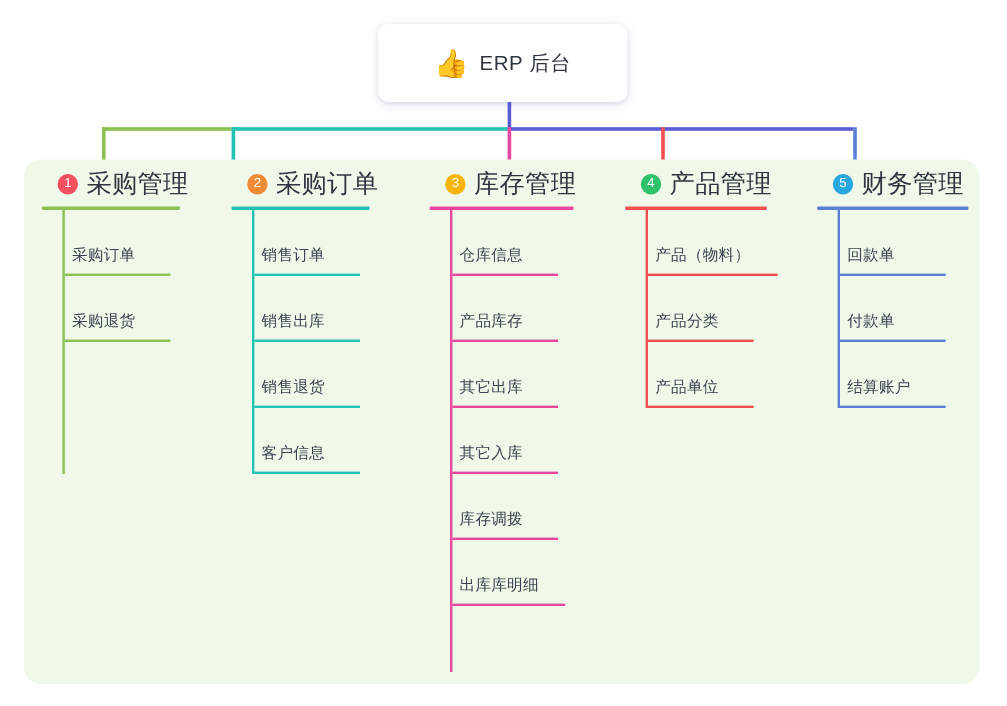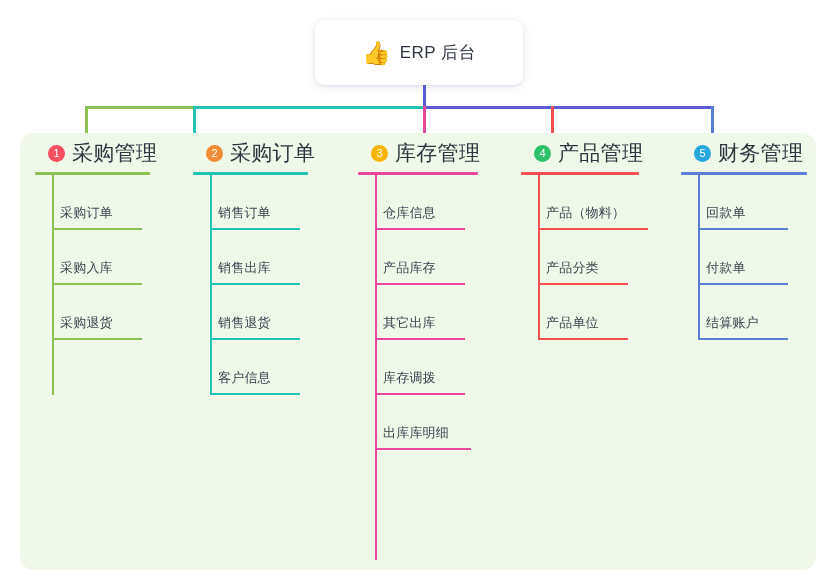--- a/index.html
+++ b/index.html
@@ -169,24 +169,20 @@
           <span class="col-title">采购管理</span>
         </div>
         <div class="col-underline" style="background: rgb(140, 193, 82); width: 115px;"></div>
         <div class="leaves">
           <div class="spine" style="background: rgb(140, 193, 82); height: 220px;"></div>
           <div class="leaf">
             <span class="leaf-label">采购订单</span>
             <div class="leaf-underline" style="background: rgb(140, 193, 82); width: 88px;"></div>
           </div>
           <div class="leaf">
-            <span class="leaf-label">采购入库</span>
-            <div class="leaf-underline" style="background: rgb(140, 193, 82); width: 88px;"></div>
-          </div>
-          <div class="leaf">
             <span class="leaf-label">采购退货</span>
             <div class="leaf-underline" style="background: rgb(140, 193, 82); width: 88px;"></div>
           </div>
         </div>
       </div>
       <div class="column" style="left: 193px;">
         <div class="col-header">
           <span class="badge" style="background: rgb(240, 139, 54);">2</span>
           <span class="col-title">采购订单</span>
         </div>
@@ -225,20 +221,24 @@
           </div>
           <div class="leaf">
             <span class="leaf-label">产品库存</span>
             <div class="leaf-underline" style="background: rgb(233, 71, 158); width: 88px;"></div>
           </div>
           <div class="leaf">
             <span class="leaf-label">其它出库</span>
             <div class="leaf-underline" style="background: rgb(233, 71, 158); width: 88px;"></div>
           </div>
           <div class="leaf">
+            <span class="leaf-label">其它入库</span>
+            <div class="leaf-underline" style="background: rgb(233, 71, 158); width: 88px;"></div>
+          </div>
+          <div class="leaf">
             <span class="leaf-label">库存调拨</span>
             <div class="leaf-underline" style="background: rgb(233, 71, 158); width: 88px;"></div>
           </div>
           <div class="leaf">
             <span class="leaf-label">出库库明细</span>
             <div class="leaf-underline" style="background: rgb(233, 71, 158); width: 94px;"></div>
           </div>
         </div>
       </div>
       <div class="column" style="left: 521px;">

